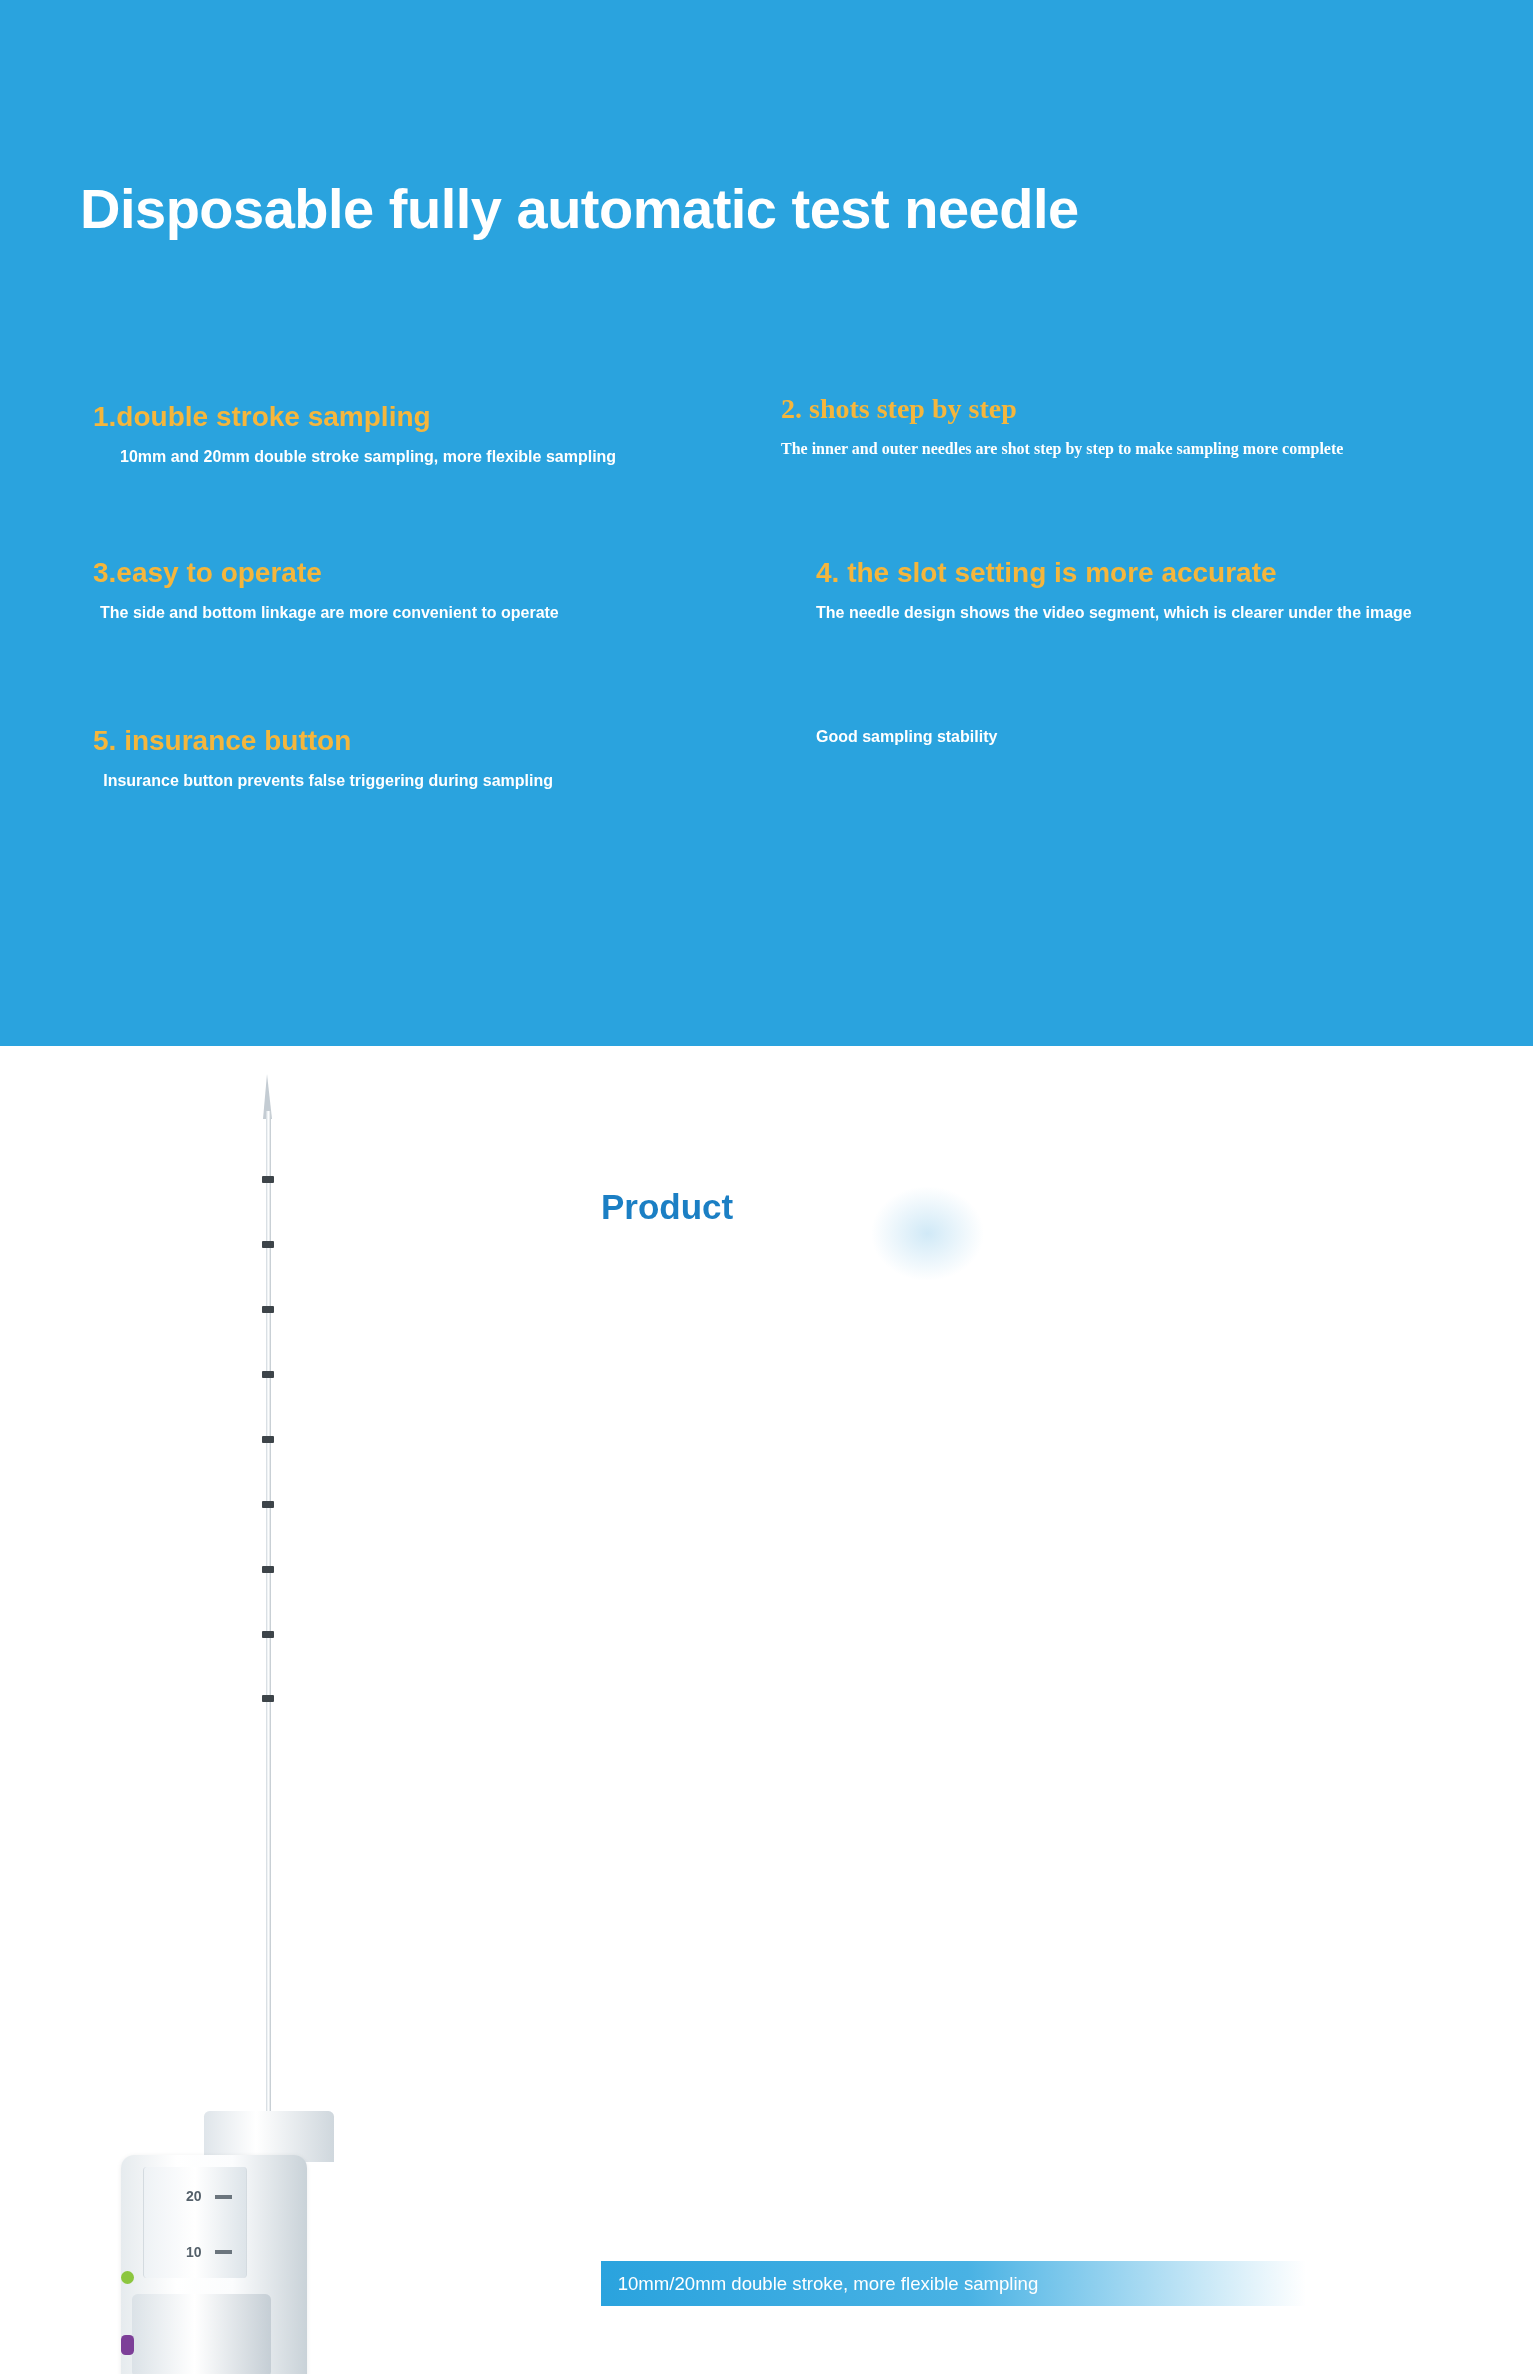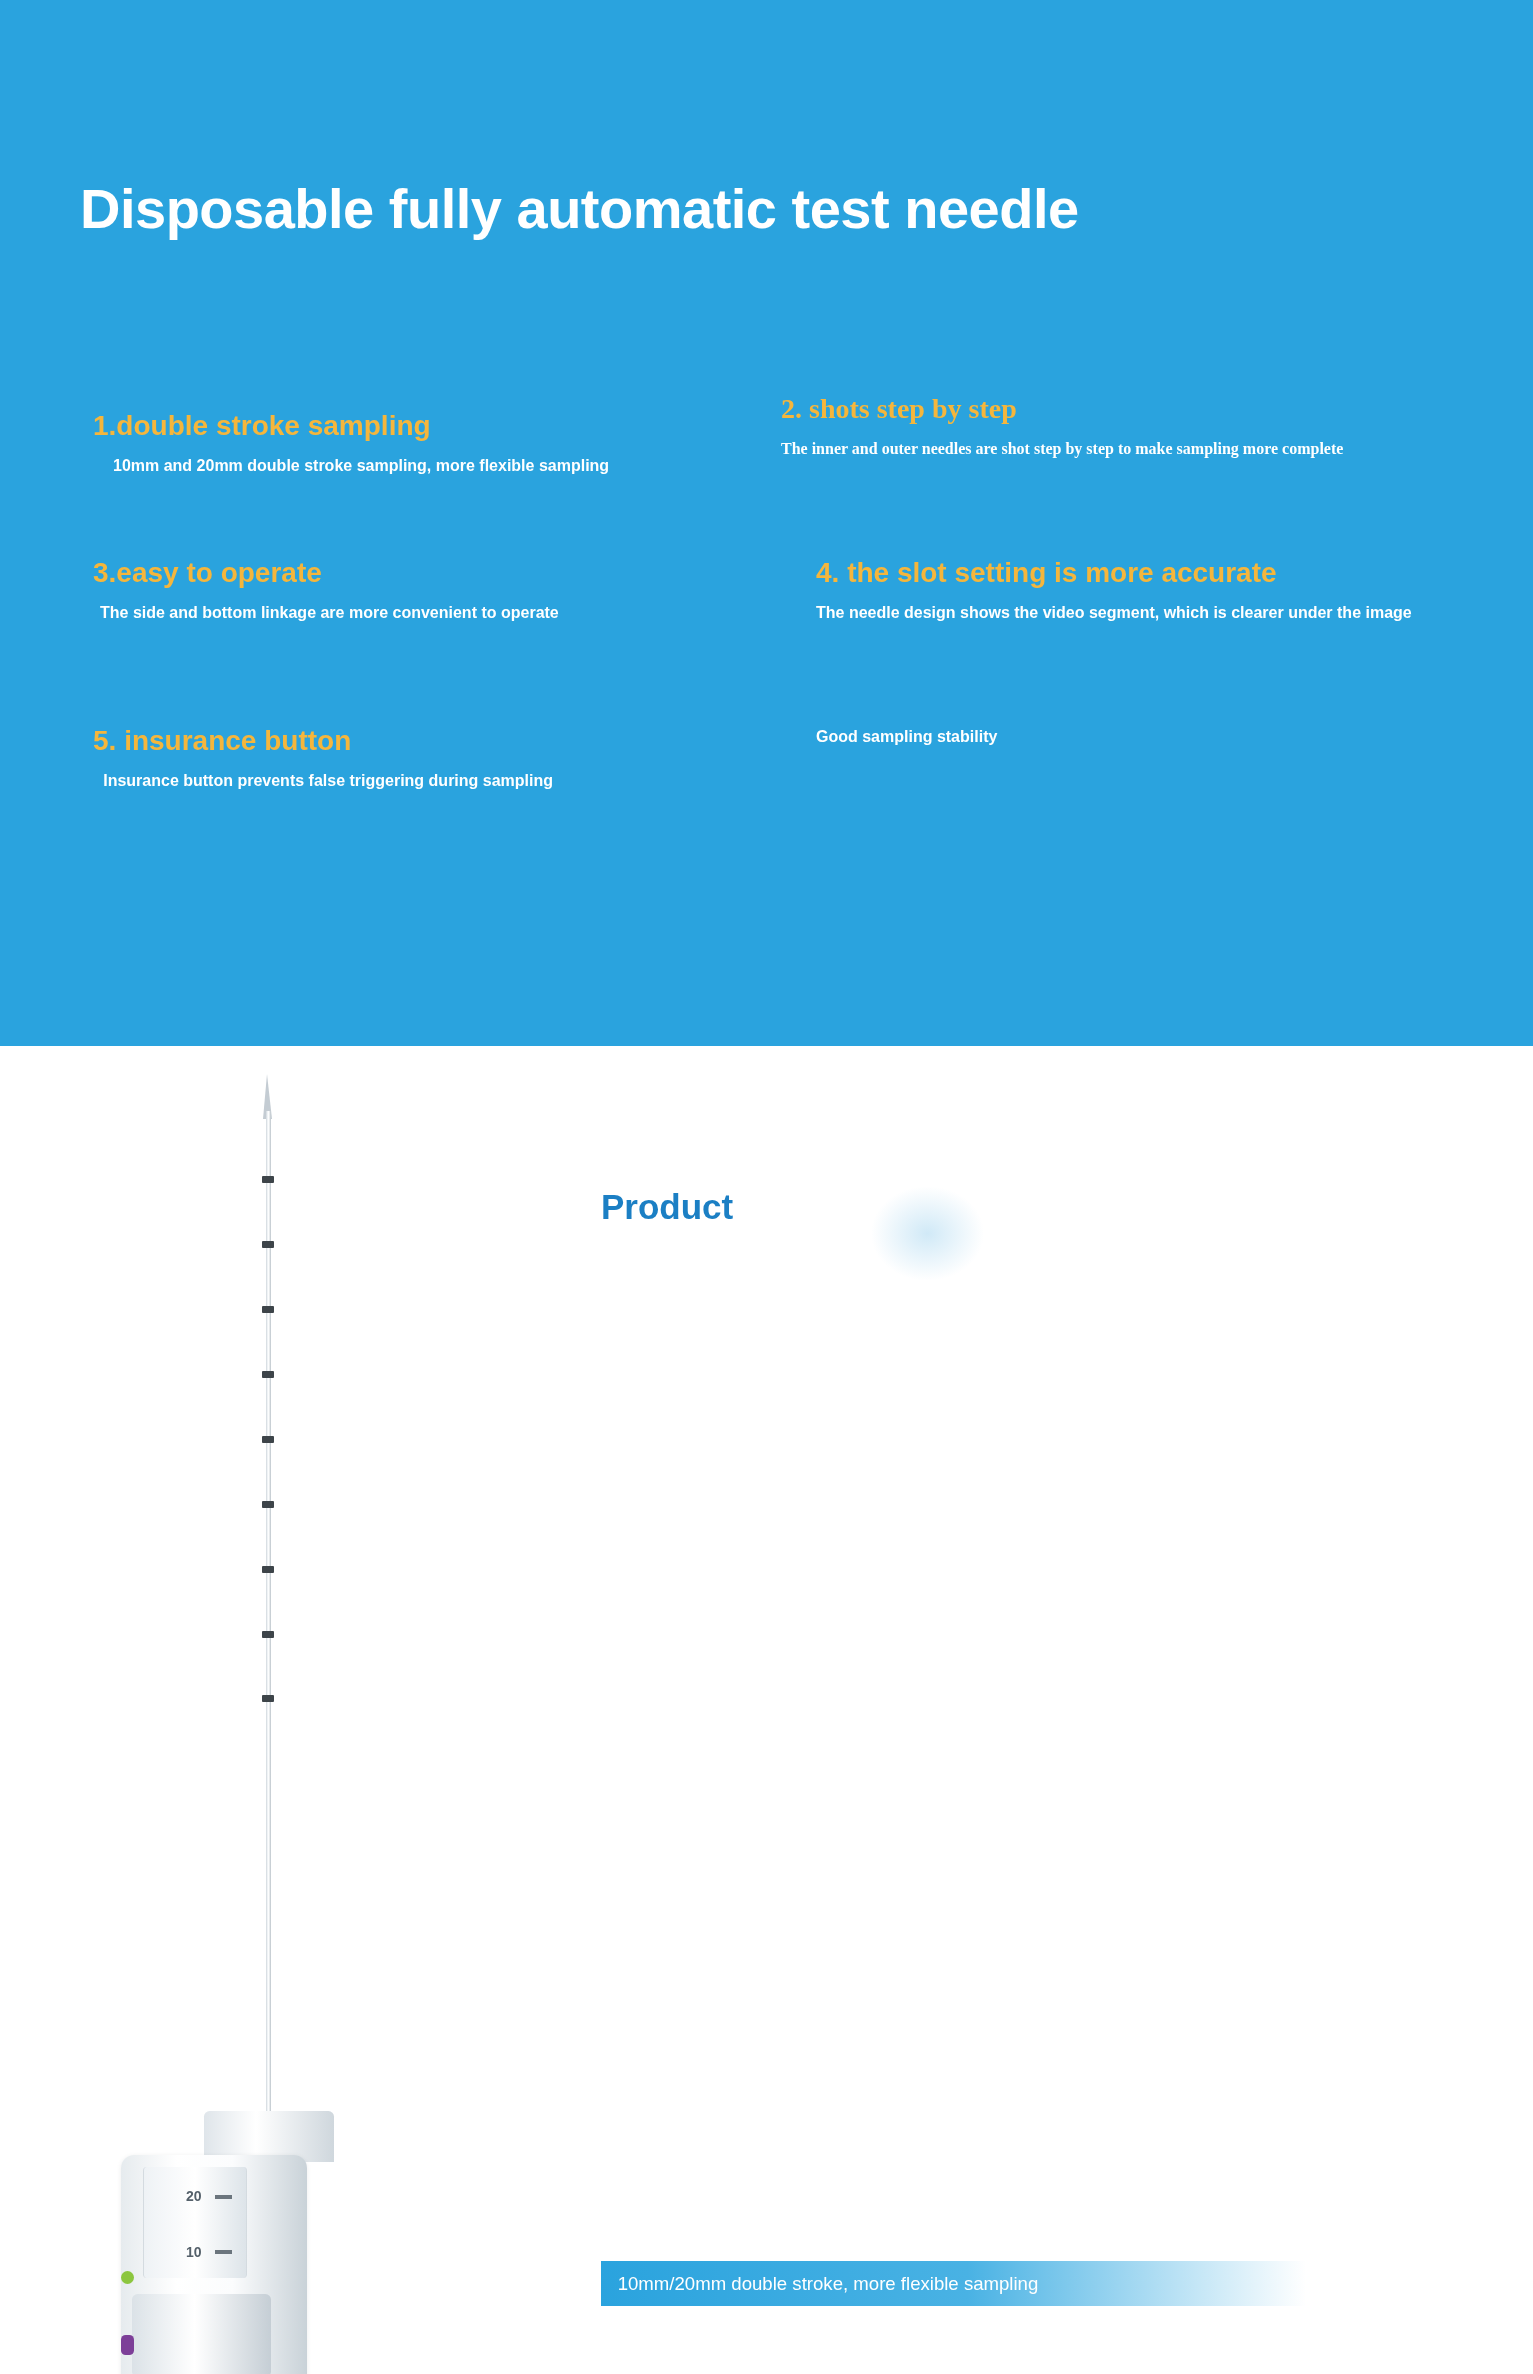--- a/index.html
+++ b/index.html
@@ -55,28 +55,28 @@
   }
   .feature .f-desc {
     font-size: 16px;
     font-weight: bold;
     color: #ffffff;
     line-height: 1.32;
     margin: 0;
     width: 677px;
   }
 
-  .feat-r1c1 { left: 13px;  top: 17px; }
+  .feat-r1c1 { left: 13px;  top: 8px; }
   .feat-r1c2 { left: 701px; top: 0px; font-family: Liberation Serif, serif; }
   .feat-r2c1 { left: 13px;  top: 164px; }
   .feat-r2c2 { left: 736px; top: 164px; }
   .feat-r3c1 { left: 13px;  top: 332px; }
   .feat-r3c2 { left: 736px; top: 332px; }
 
-  .feat-r1c1 .f-desc { margin-left: 20px; }
+  .feat-r1c1 .f-desc { margin-left: 27px; }
   .feat-r2c1 .f-desc { margin-left: 7px; }
   .feat-r3c1 .f-desc { margin-left: 10.2px; }
 
   
   .lower {
     position: absolute;
     left: 0;
     top: 1046px;
     width: 1533px;
     height: 1328px;

